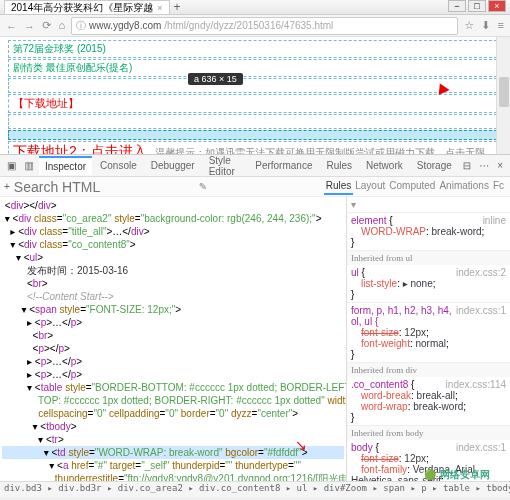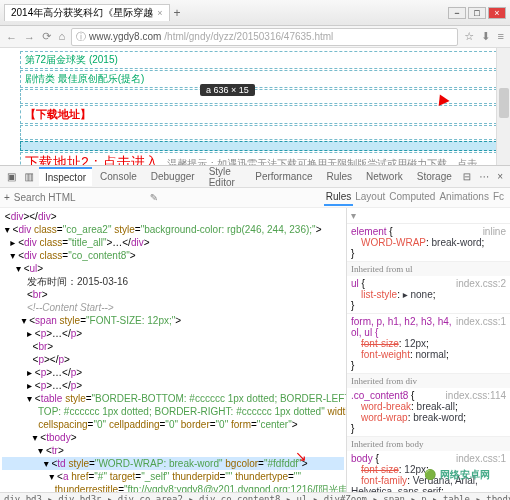--- a/index.html
+++ b/index.html
@@ -1,58 +1,58 @@
 <!DOCTYPE html>
 <html><head>
 <meta charset="utf-8">
 <style>
 * { margin: 0; padding: 0; box-sizing: border-box; font-family: "Segoe UI", Tahoma, sans-serif; }
 body { background: #f0f0f0; width: 510px; height: 500px; overflow: hidden; font-size: 11px; }
 
 
-.titlebar { background: linear-gradient(#f8f8f8,#e8e8e8); height: 26px; display: flex; align-items: center; padding: 0 4px; border-bottom: 1px solid #ccc; }
+.titlebar { background: linear-gradient(#f8f8f8,#e8e8e8); height: 15px; display: flex; padding: 0 4px; border-bottom: 1px solid #ccc; }
 .titlebar .tab { background: #fff; border: 1px solid #ccc; border-bottom: none; padding: 1px 6px; font-size: 10px; display: flex; align-items: center; gap: 4px; }
 .titlebar .tab .x { font-size: 9px; color: #999; }
 .titlebar .plus { margin-left: 4px; color: #666; font-size: 12px; }
 .titlebar .winbtns { margin-left: auto; display: flex; gap: 2px; }
 .titlebar .winbtns span { width: 18px; height: 12px; display: flex; align-items: center; justify-content: center; font-size: 9px; border: 1px solid #bbb; background: #eee; }
 .titlebar .winbtns .close { background: #e04040; color: #fff; }
 
 
 .addrbar { background: #f5f5f5; height: 22px; display: flex; align-items: center; padding: 0 4px; gap: 4px; border-bottom: 1px solid #ddd; }
 .addrbar .nav span { color: #888; font-size: 11px; padding: 0 2px; }
 .addrbar .url { flex: 1; background: #fff; border: 1px solid #ccc; border-radius: 2px; padding: 1px 4px; font-size: 10px; color: #555; display: flex; align-items: center; gap: 3px; }
 .addrbar .url .globe { color: #999; }
 .addrbar .right span { color: #888; padding: 0 2px; font-size: 11px; }
 
 
 .page { background: #fff; position: relative; height: 118px; overflow: hidden; border-bottom: 1px solid #ccc; }
-.page-inner { padding: 2px 8px; position: relative; margin-left: 12px; }
+.page-inner { padding: 2px 8px; position: relative; }
 .page-box { border: 1px dashed #7bc; padding: 1px 4px; margin: 1px 0; overflow: hidden; white-space: nowrap; text-overflow: ellipsis; font-size: 10px; }
 .title-row { color: #0a6; }
-.red-bold { color: #e00; font-weight: bold; font-size: 11px; }
+.red-bold { color: #e00; font-weight: normal; font-size: 11px; }
 .dl-link { color: #e00; font-size: 14px; }
 .dl-tip { color: #888; font-size: 10px; }
 .highlight-row { background: #c3e8f7; height: 10px; border: 1px dashed #29a; }
 .tooltip { position: absolute; background: #333; color: #fff; font-size: 9px; padding: 1px 6px; border-radius: 2px; top: 36px; left: 188px; }
 .red-arrow1 { position: absolute; width: 0; height: 0; border-left: 6px solid transparent; border-right: 6px solid transparent; border-bottom: 10px solid #e00; transform: rotate(-25deg); }
 .scrollbar-v { position: absolute; right: 0; top: 0; width: 14px; height: 100%; background: #f0f0f0; border-left: 1px solid #ddd; }
 .scrollbar-v .thumb { background: #ccc; width: 10px; margin: 0 auto; height: 30px; margin-top: 40px; border-radius: 2px; }
 
 
 .devtools { background: #fbfbfb; display: flex; flex-direction: column; height: 342px; }
 .dt-tabs { display: flex; align-items: center; border-bottom: 1px solid #ddd; height: 22px; padding: 0 4px; gap: 2px; font-size: 10px; background: #f5f5f5; }
 .dt-tabs .icon { color: #666; padding: 0 3px; }
 .dt-tabs .tab { padding: 3px 6px; color: #666; cursor: pointer; }
 .dt-tabs .tab.active { background: #fff; border-top: 2px solid #3b99fc; color: #333; }
 .dt-tabs .close-dt { margin-left: auto; }
 
 .dt-search { display: flex; align-items: center; border-bottom: 1px solid #eee; height: 20px; padding: 0 4px; font-size: 10px; gap: 4px; }
 .dt-search .plus { color: #666; }
-.dt-search input { border: none; font-size: 10px; flex: 0 0 120px; outline: none; background: transparent; }
+.dt-search input { border: none; font-size: 14px; flex: 0 0 120px; outline: none; background: transparent; }
 .dt-search .style-tabs { margin-left: auto; display: flex; font-size: 10px; }
 .dt-search .style-tabs span.active { border-bottom: 2px solid #3b99fc; color: #333; }
 .dt-search .style-tabs span { color: #888; padding: 2px 2px; }
 
 .dt-body { display: flex; flex: 1; overflow: hidden; }
 .dom-panel { flex: 1; overflow: auto; font-family: Consolas, monospace; font-size: 10px; padding: 2px; line-height: 13px; background: #fff; position: relative; }
 .dom-panel .line { white-space: pre; }
 .tag-b { color: #a626a4; }
 .attr-n { color: #986801; }
 .attr-v { color: #50a14f; }
@@ -168,21 +168,21 @@
 <div class="line">         &lt;<span class="tag-b">br</span>&gt;</div>
 <div class="line comment">         &lt;!--Content Start--&gt;</div>
 <div class="line">       ▾ &lt;<span class="tag-b">span</span> <span class="attr-n">style</span>=<span class="attr-v">"FONT-SIZE: 12px;"</span>&gt;</div>
 <div class="line">         ▸ &lt;<span class="tag-b">p</span>&gt;…&lt;/<span class="tag-b">p</span>&gt;</div>
 <div class="line">           &lt;<span class="tag-b">br</span>&gt;</div>
 <div class="line">           &lt;<span class="tag-b">p</span>&gt;&lt;/<span class="tag-b">p</span>&gt;</div>
 <div class="line">         ▸ &lt;<span class="tag-b">p</span>&gt;…&lt;/<span class="tag-b">p</span>&gt;</div>
 <div class="line">         ▸ &lt;<span class="tag-b">p</span>&gt;…&lt;/<span class="tag-b">p</span>&gt;</div>
 <div class="line">         ▾ &lt;<span class="tag-b">table</span> <span class="attr-n">style</span>=<span class="attr-v">"BORDER-BOTTOM: #cccccc 1px dotted; BORDER-LEFT: #cccccc 1px</span></div>
 <div class="line"><span class="attr-v">             TOP: #cccccc 1px dotted; BORDER-RIGHT: #cccccc 1px dotted"</span> <span class="attr-n">width</span>=</div>
-<div class="line">             <span class="attr-n">cellspacing</span>=<span class="attr-v">"0"</span> <span class="attr-n">cellpadding</span>=<span class="attr-v">"0"</span> <span class="attr-n">border</span>=<span class="attr-v">"0"</span> <span class="attr-n">form</span>=<span class="attr-v">"center"</span>&gt;</div>
+<div class="line">             <span class="attr-n">cellspacing</span>=<span class="attr-v">"0"</span> <span class="attr-n">cellpadding</span>=<span class="attr-v">"0"</span> <span class="attr-n">border</span>=<span class="attr-v">"0"</span> <span class="attr-n">dyzz</span>=<span class="attr-v">"center"</span>&gt;</div>
 <div class="line">           ▾ &lt;<span class="tag-b">tbody</span>&gt;</div>
 <div class="line">             ▾ &lt;<span class="tag-b">tr</span>&gt;</div>
 <div class="line selected-node">               ▾ &lt;<span class="tag-b">td</span> <span class="attr-n">style</span>=<span class="attr-v">"WORD-WRAP: break-word"</span> <span class="attr-n">bgcolor</span>=<span class="attr-v">"#fdfddf"</span>&gt;</div>
 <div class="line">                 ▾ &lt;<span class="tag-b">a</span> <span class="attr-n">href</span>=<span class="attr-v">"#"</span> <span class="attr-n">target</span>=<span class="attr-v">"_self"</span> <span class="attr-n">thunderpid</span>=<span class="attr-v">""</span> <span class="attr-n">thundertype</span>=<span class="attr-v">""</span></div>
 <div class="line">                   <span class="attr-n">thunderrestitle</span>=<span class="attr-v">"ftp://ygdy8:ygdy8@y201.dyqpod.org:1216/[阳光电影</span></div>
 
       <span class="red-arrow-dom" style="top:242px;left:295px">↘</span>
 
     </div>
 

